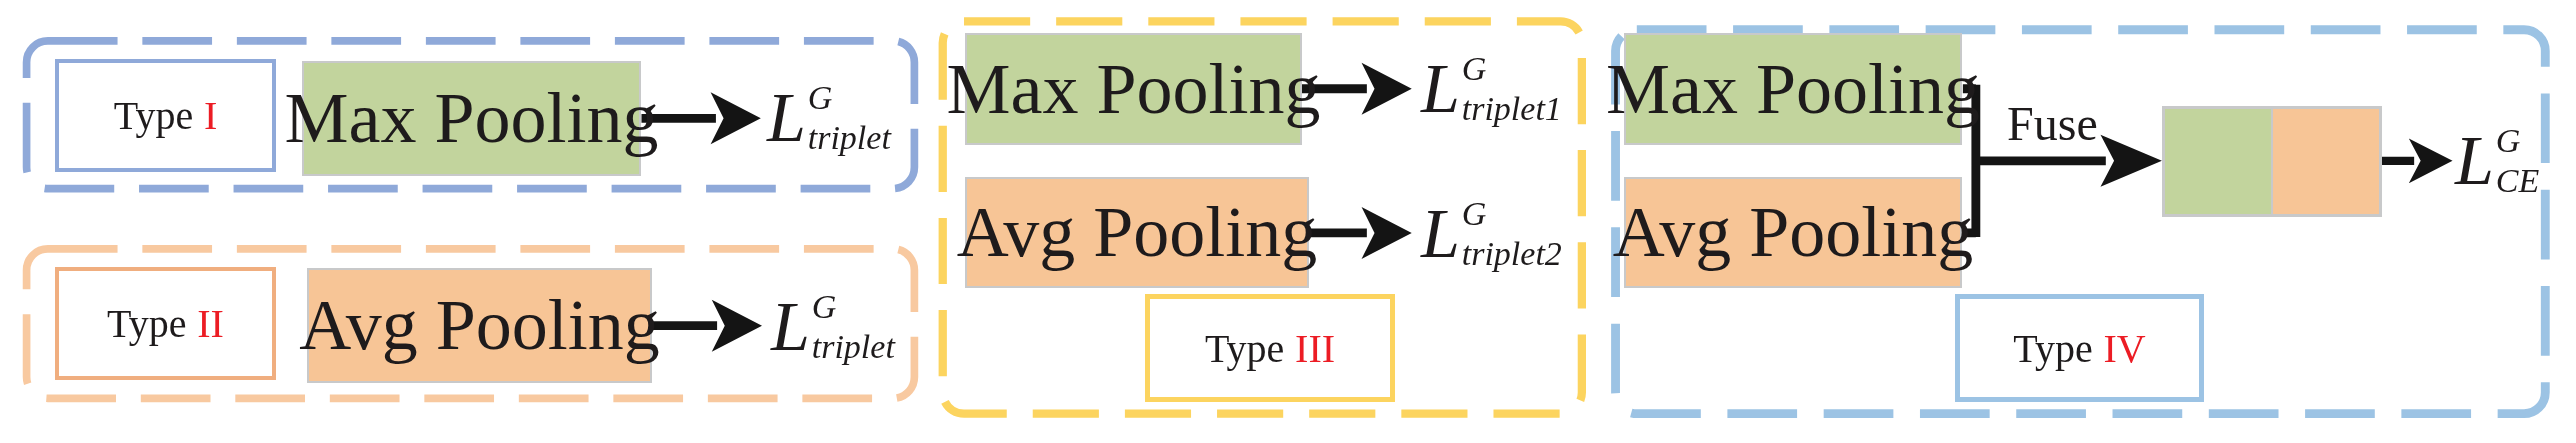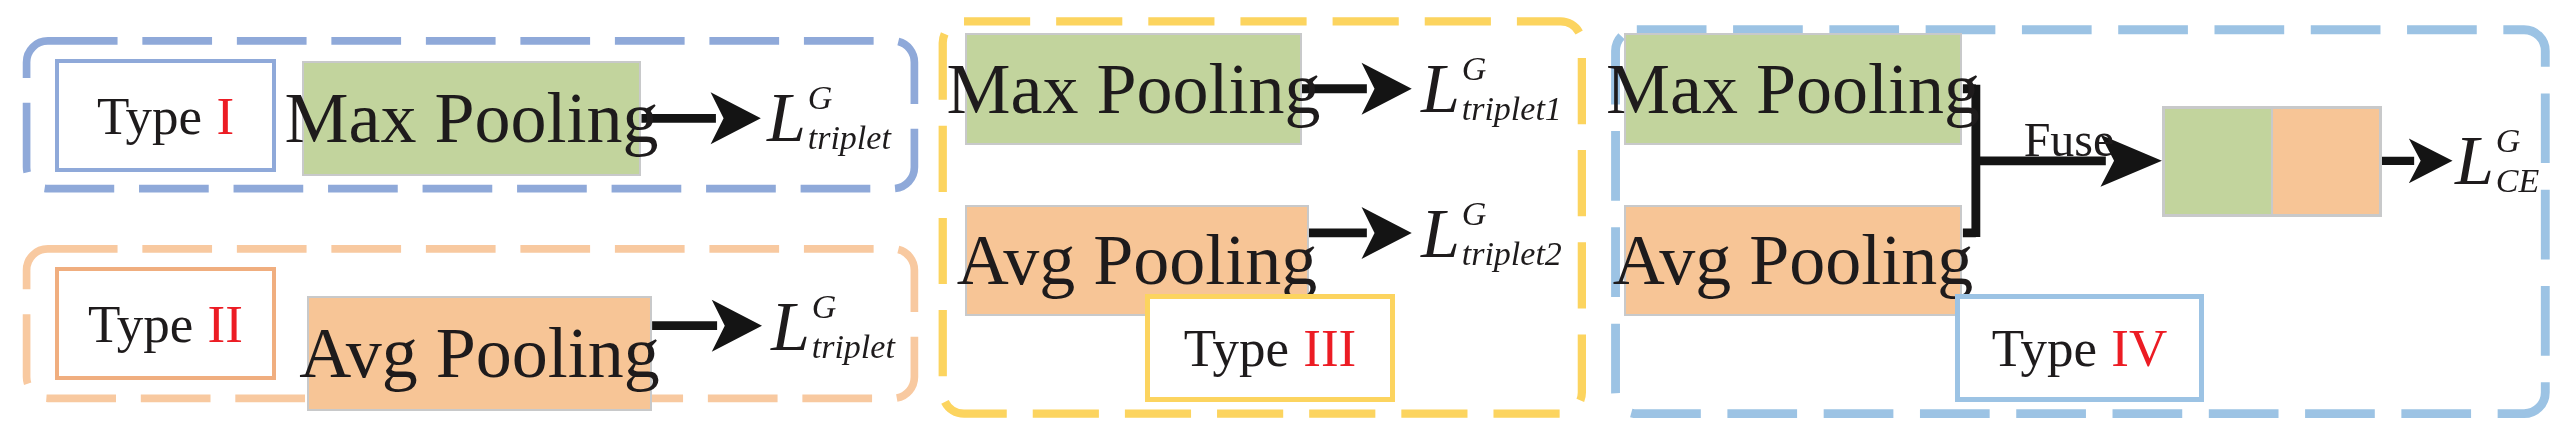--- a/index.html
+++ b/index.html
@@ -8,44 +8,44 @@
     font-family:"Liberation Serif", serif; overflow:hidden;
   }
   #lines { position:absolute; left:0; top:0; width:2576px; height:444px; }
   .dashrect { fill:none; }
   .arrowline { stroke:var(--arrow-black); fill:none; }
   .arrowhead { fill:var(--arrow-black); stroke:none; }
 
   .labelbox {
     position:absolute; box-sizing:border-box; background:#ffffff;
     display:flex; align-items:center; justify-content:center;
-    font-size:53px; color:var(--text-black); white-space:nowrap;
+    font-size:40px; color:var(--text-black); white-space:nowrap;
   }
   .labelbox .tnum { color:var(--numeral-red); margin-left:0.27em; }
 
   .pool {
     position:absolute; box-sizing:border-box;
     border:2.4px solid var(--box-border-gray);
     display:flex; align-items:center; justify-content:center;
     font-size:72px; color:var(--text-black); white-space:nowrap;
   }
   .pool.green  { background:var(--green-fill); }
-  .pool.orange { background:var(--orange-fill);margin-top:28px; }
+  .pool.orange { background:var(--orange-fill); }
 
   .loss {
     position:absolute; display:flex; align-items:center;
     transform:translateY(-50%); color:var(--text-black); white-space:nowrap;
   }
   .loss .lbase { font-style:italic; font-size:70px; line-height:0.95; }
   .loss .scripts { display:inline-flex; flex-direction:column; align-items:flex-start; margin-left:1.8px; }
   .loss .lsup { font-style:italic; font-size:34px; line-height:1; padding-bottom:5.9px; }
   .loss .lsub { font-style:italic; font-size:34px; line-height:1; }
 
   .fuselabel {
-    position:absolute; left:2007px; top:116px; width:124px; text-align:center;
+    position:absolute; left:2007px; top:100px; width:124px; text-align:left;
     font-size:48px; line-height:1; color:var(--text-black);font-family:Liberation Serif, serif;
   }
 
   .fusedblock {
     position:absolute; left:2162px; top:106px; width:220px; height:111px;
     box-sizing:border-box; border:3px solid var(--box-border-gray);
     display:flex; background:var(--box-border-gray);
   }
   .fusedblock .half { flex:1 1 50%; }
   .fusedblock .half.green  { background:var(--green-fill); margin-right:1.2px; }

